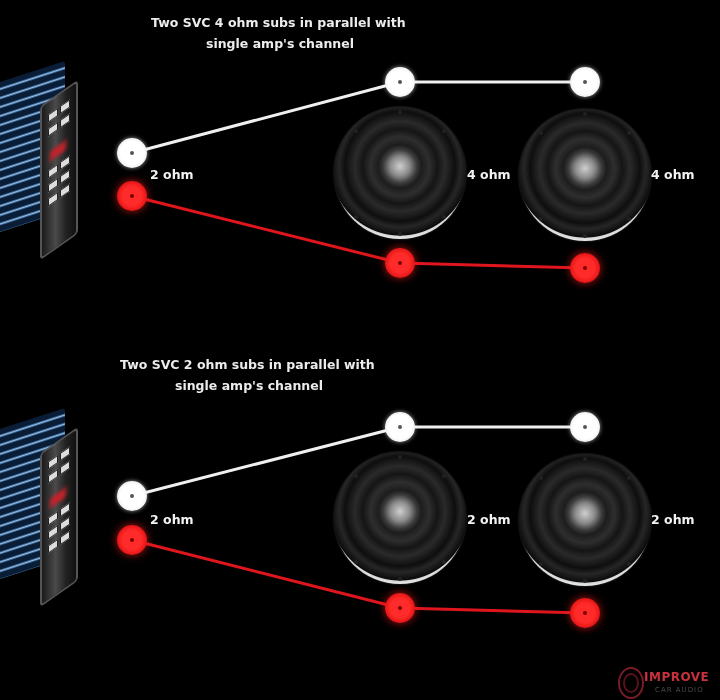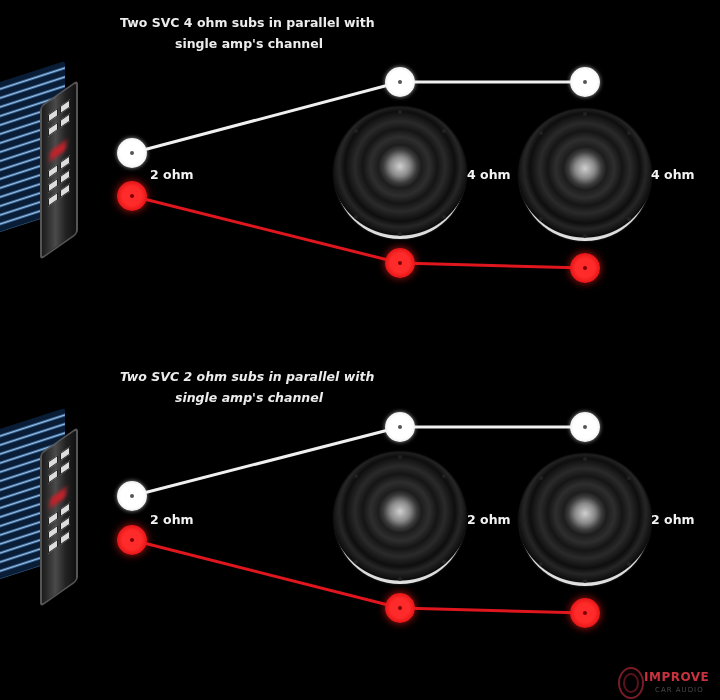--- a/index.html
+++ b/index.html
@@ -27,21 +27,21 @@
     .logo { position: absolute; left: 618px; top: 665px; width: 100px; height: 34px; }
     .logo .ring { position: absolute; left: 0; top: 2px; width: 22px; height: 28px; border: 2px solid #7a1c26; border-radius: 50%; }
     .logo .ring2 { position: absolute; left: 5px; top: 8px; width: 12px; height: 16px; border: 2px solid #5a121a; border-radius: 50%; }
     .logo .t1 { position: absolute; left: 26px; top: 5px; font-size: 12px; font-weight: bold; color: #c8323e; letter-spacing: 0.5px; }
     .logo .t2 { position: absolute; left: 37px; top: 21px; font-size: 7px; color: #4a4a4a; letter-spacing: 1px; }
   </style>
 </head>
 <body>
 
 <div class="panel" style="top:0;">
-  <div class="title" style="top:12px;">
+  <div class="title" style="top:12px;margin-left:31px;">
     <span>Two SVC 4 ohm subs in parallel with</span>
     <span class="l2">single amp's channel</span>
   </div>
 
   <div class="amp" style="top:68px;">
     <div class="body"></div>
     <div class="face">
       <i style="top:12px"></i>
         <i class="b" style="top:12px"></i>
       <i style="top:26px"></i>
@@ -103,21 +103,21 @@
       <span class="bolt" style="left:108px;top:108px"></span>
     <span class="bolt" style="left:64px;top:125px"></span>
       <span class="bolt" style="left:20px;top:108px"></span>
     <span class="bolt" style="left:4px;top:64px"></span>
       <span class="bolt" style="left:20px;top:22px"></span>
   </div>
   <div class="ohm" style="left:651px;top:167px;">4 ohm</div>
 </div>
 
 <div class="panel" style="top:350px;">
-  <div class="title" style="top:16px;font-style:italic;">
+  <div class="title" style="top:4px;">
     <span>Two SVC 2 ohm subs in parallel with</span>
     <span class="l2">single amp's channel</span>
   </div>
 
   <div class="amp" style="top:65px;">
     <div class="body"></div>
     <div class="face">
       <i style="top:12px"></i>
         <i class="b" style="top:12px"></i>
       <i style="top:26px"></i>

